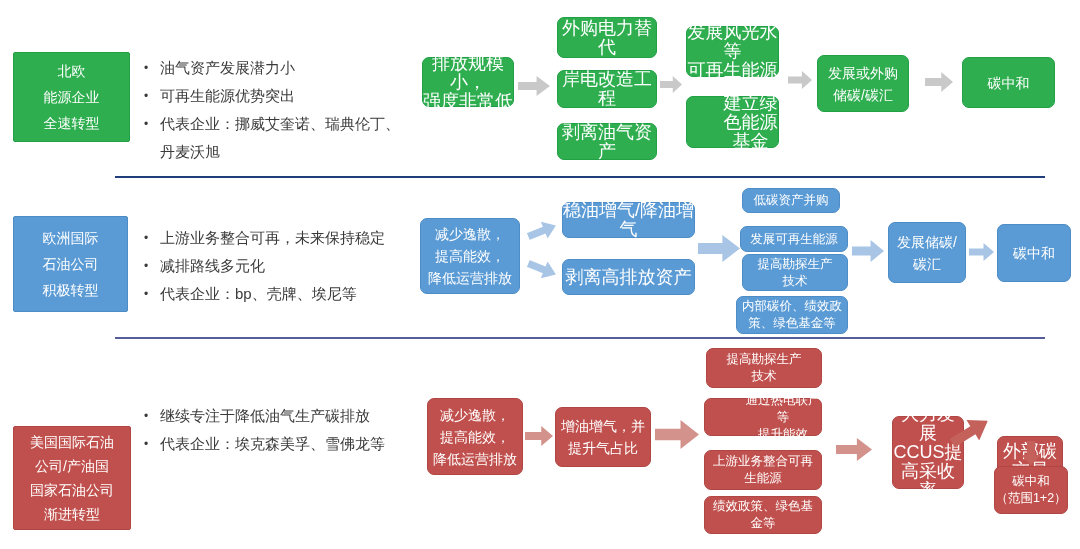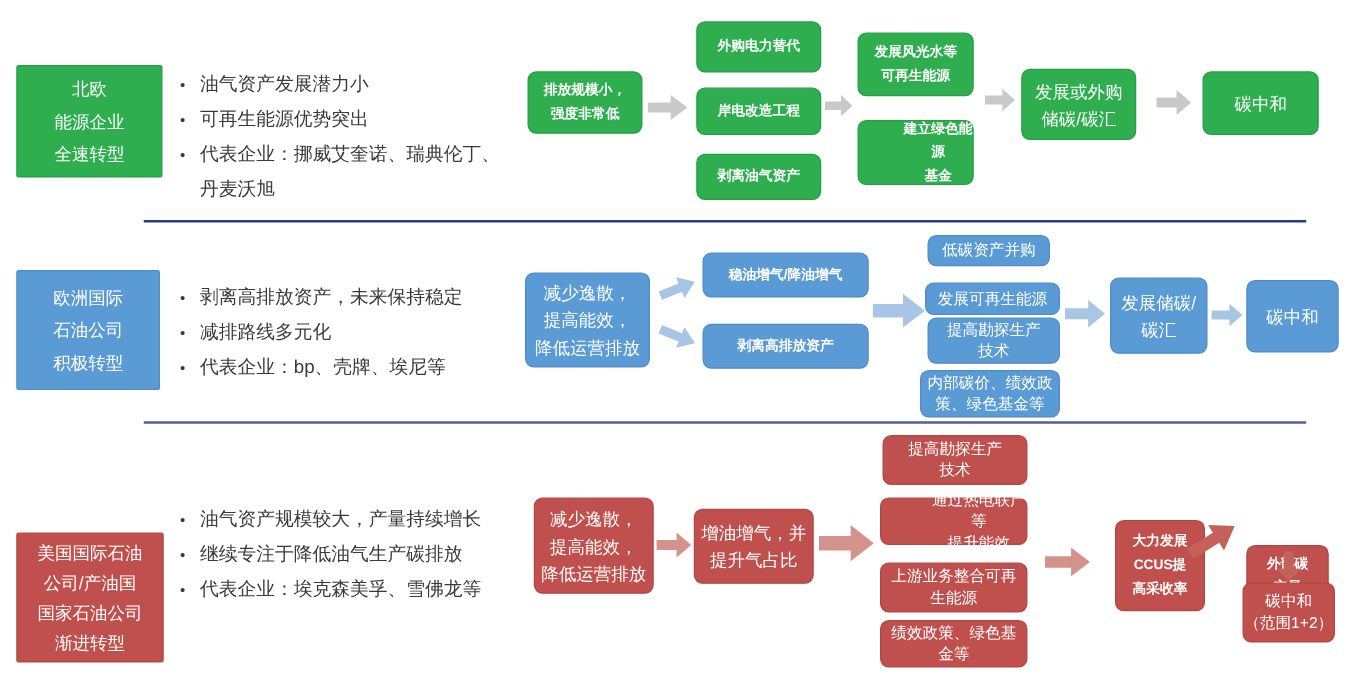--- a/index.html
+++ b/index.html
@@ -15,21 +15,21 @@
   }
   .box{
     color:#fff;white-space:pre-line;text-align:center;
     display:flex;align-items:center;justify-content:center;
     border-radius:7px;font-weight:500;
   }
   .green{background:#2EAE4F;border:1px solid #22A045;}
   .blue{background:#5B9BD5;border:1px solid #4D8CC6;}
   .red{background:#C0504D;border:1px solid #B04744;}
   .fs12{font-size:12.5px;line-height:17px;}
-  .fs13{font-size:11px;line-height:19px;font-weight:bold;}
+  .fs13{font-size:18px;line-height:19px;}
   .fs14{font-size:14px;line-height:22px;}
   .arrow{clip-path:polygon(0 30%,58% 30%,58% 0,100% 50%,58% 100%,58% 70%,0 70%);}
   .ag{background:#C9C9C9;}
   .ab{background:#A8C5E6;}
   .ap{background:#D4928D;}
   .ar2{background:#C4615B;}
   .bullets{font-size:15px;color:#3a3a3a;line-height:28px;}
   .bullet{position:relative;padding-left:18px;}
   .bullet::before{content:"•";position:absolute;left:2px;top:0;font-size:12px;color:#3a3a3a;}
   .divider{background:#203E7B;height:2px;}
@@ -75,21 +75,21 @@
 
   <div class="abs box green fs14" style="left:962px;top:57px;width:93px;height:51px;">碳中和</div>
 
   <div class="abs divider" style="left:115px;top:176px;width:930px;"></div>
 
   <div class="abs rowlabel blue" style="left:13px;top:216px;width:115px;height:96px;">欧洲国际
 石油公司
 积极转型</div>
 
   <div class="abs bullets" style="left:142px;top:224px;width:262px;">
-    <div class="bullet">剥离高排放资产，未来保持稳定</div>
+    <div class="bullet">上游业务整合可再，未来保持稳定</div>
     <div class="bullet">减排路线多元化</div>
     <div class="bullet">代表企业：bp、壳牌、埃尼等</div>
   </div>
 
   <div class="abs box blue fs14" style="left:420px;top:218px;width:100px;height:76px;">减少逸散，
 提高能效，
 降低运营排放</div>
 
   <div class="abs arrow ab" style="left:527px;top:222px;width:30px;height:18px;transform:rotate(-22deg);"></div>
   <div class="abs arrow ab" style="left:527px;top:260px;width:30px;height:18px;transform:rotate(22deg);"></div>
@@ -116,21 +116,20 @@
   <div class="abs box blue fs14" style="left:997px;top:224px;width:74px;height:58px;">碳中和</div>
 
   <div class="abs divider2" style="left:115px;top:337px;width:930px;"></div>
 
   <div class="abs rowlabel red" style="left:13px;top:390px;width:118px;height:104px;line-height:24px;margin-top:36px;">美国国际石油
 公司/产油国
 国家石油公司
 渐进转型</div>
 
   <div class="abs bullets" style="left:142px;top:402px;width:262px;">
-    <div class="bullet">油气资产规模较大，产量持续增长</div>
     <div class="bullet">继续专注于降低油气生产碳排放</div>
     <div class="bullet">代表企业：埃克森美孚、雪佛龙等</div>
   </div>
 
   <div class="abs box red fs14" style="left:427px;top:398px;width:96px;height:77px;">减少逸散，
 提高能效，
 降低运营排放</div>
 
   <div class="abs arrow ap" style="left:525px;top:426px;width:28px;height:20px;"></div>
 

